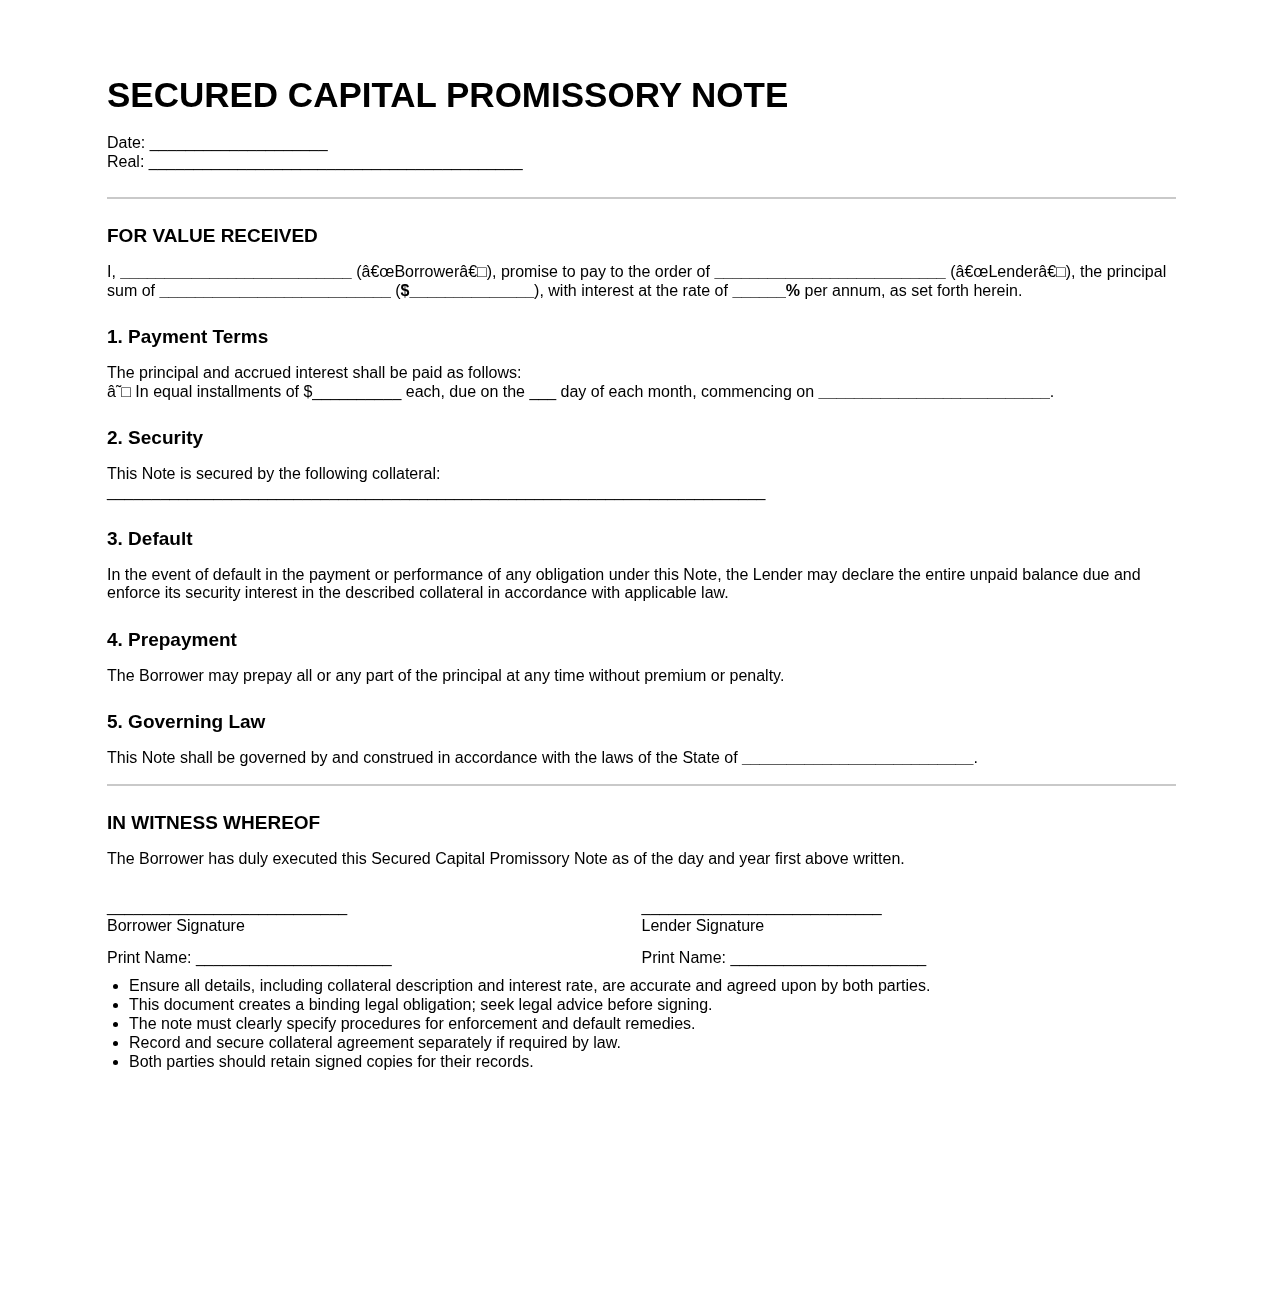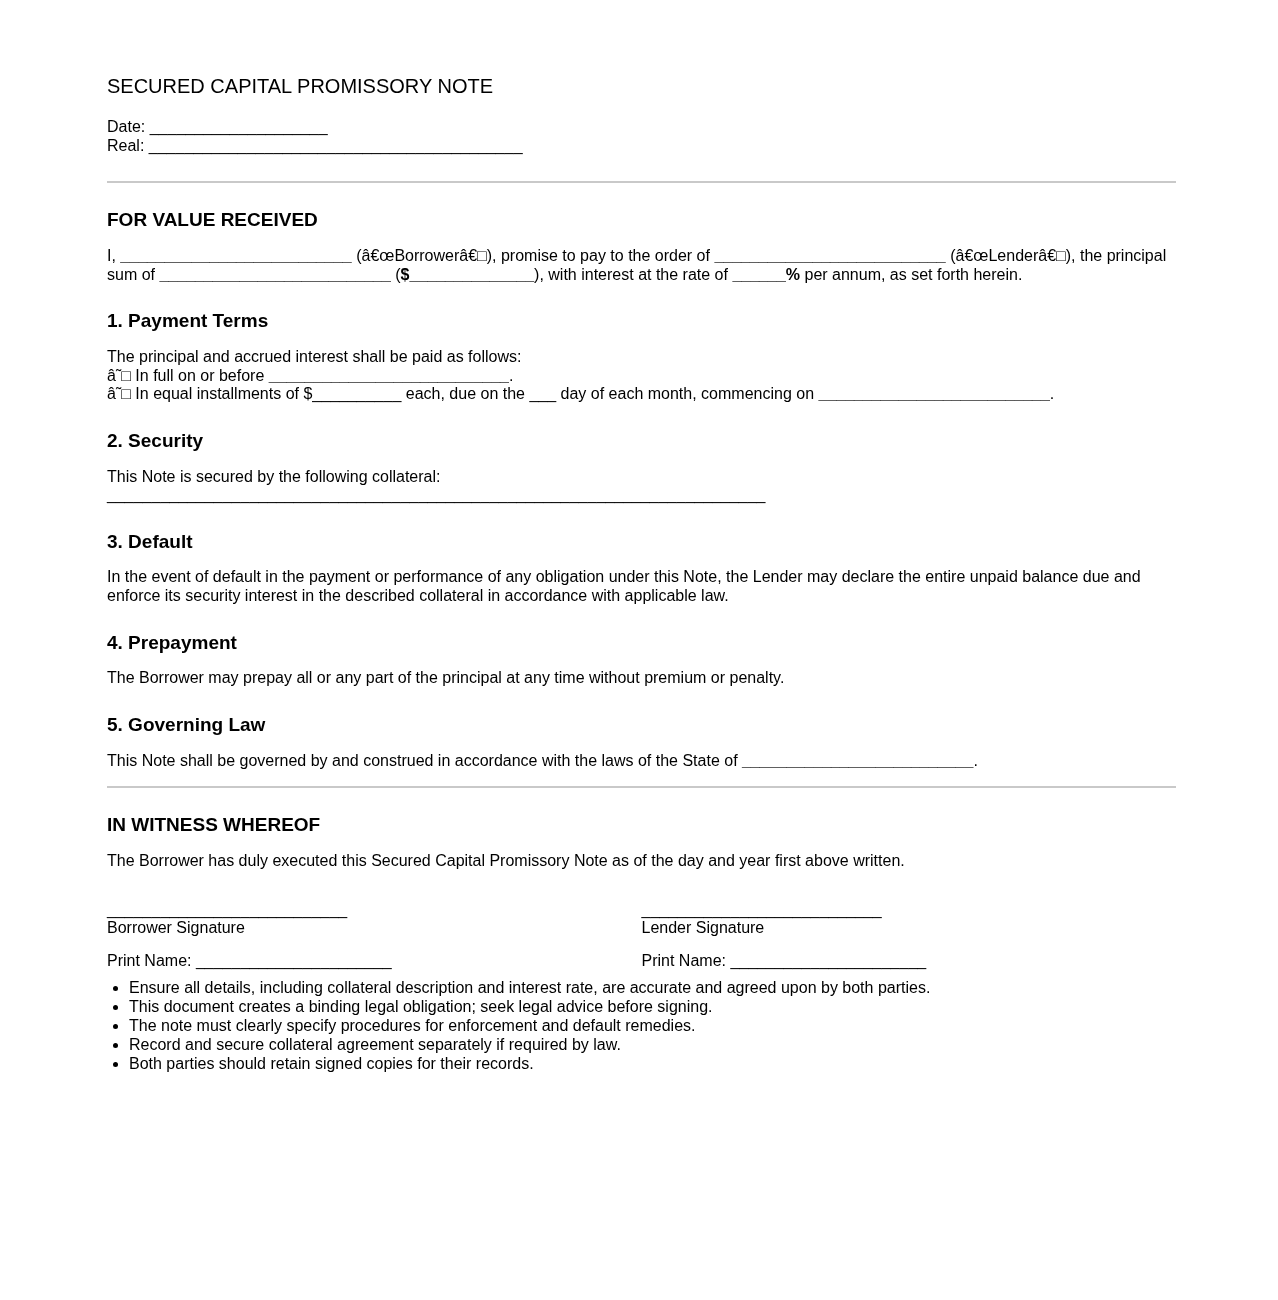--- a/index.html
+++ b/index.html
@@ -11,24 +11,24 @@
     font-size: 16px;
     line-height: 1.16;
   }
   .page {
     width: 1069px;
     margin: 0 0 0 107px;
     padding-top: 76px;
     padding-bottom: 60px;
   }
   h1 {
-    font-size: 20px;
+    font-size: 35px;
     line-height: 1.06;
     margin: 0 0 21px 0;
-    font-weight: 400;
+    font-weight: 700;
   }
   h3 {
     font-size: 19px;
     line-height: 1.15;
     margin: 26px 0 15px 0;
     font-weight: 700;
   }
   p { margin: 16px 0; }
   .bold { font-weight: 400; }
   .b { font-weight: 700; }
@@ -69,21 +69,20 @@
   </p>
 
   <hr>
 
   <h3>FOR VALUE RECEIVED</h3>
   <p><span>I, </span><span class="b">__________________________</span><span> (â€œBorrowerâ€□), promise to pay to the order of </span><span class="b">__________________________</span><span> (â€œLenderâ€□), the principal sum of </span><span class="b">__________________________</span><span> (</span><span class="b">$______________</span><span>), with interest at the rate of </span><span class="b">______%</span><span> per annum, as set forth herein.</span></p>
 
   <h3>1. Payment Terms</h3>
   <p>
     <span class="line"><span>The principal and accrued interest shall be paid as follows:</span></span>
-    <span class="line"><span>â˜□ In full on or before </span><span class="b">___________________________</span><span>.</span></span>
     <span class="line"><span>â˜□ In equal installments of $__________ each, due on the ___ day of each month, commencing on </span><span class="b">__________________________</span><span>.</span></span>
   </p>
 
   <h3>2. Security</h3>
   <p>
     <span class="line">This Note is secured by the following collateral:</span>
     <span class="line">__________________________________________________________________________</span>
   </p>
 
   <h3>3. Default</h3>

